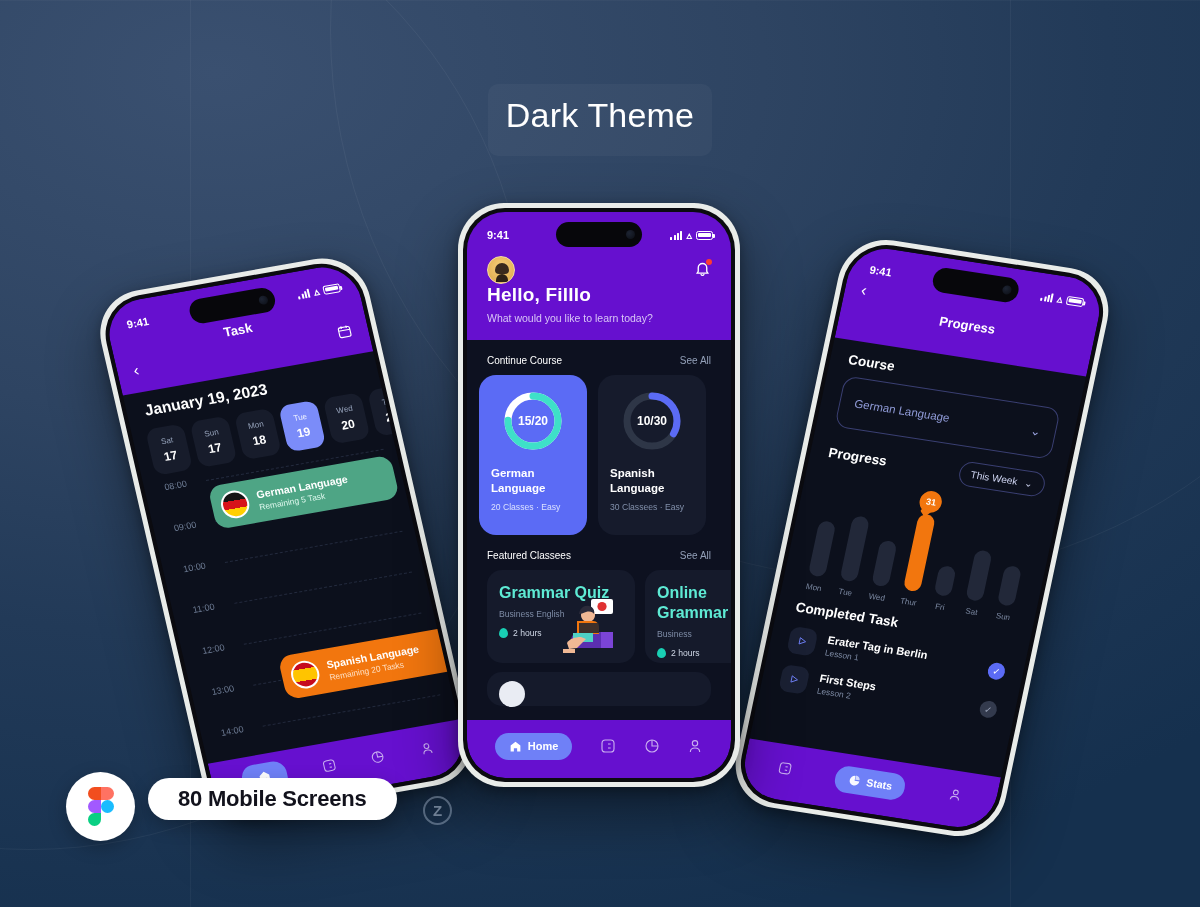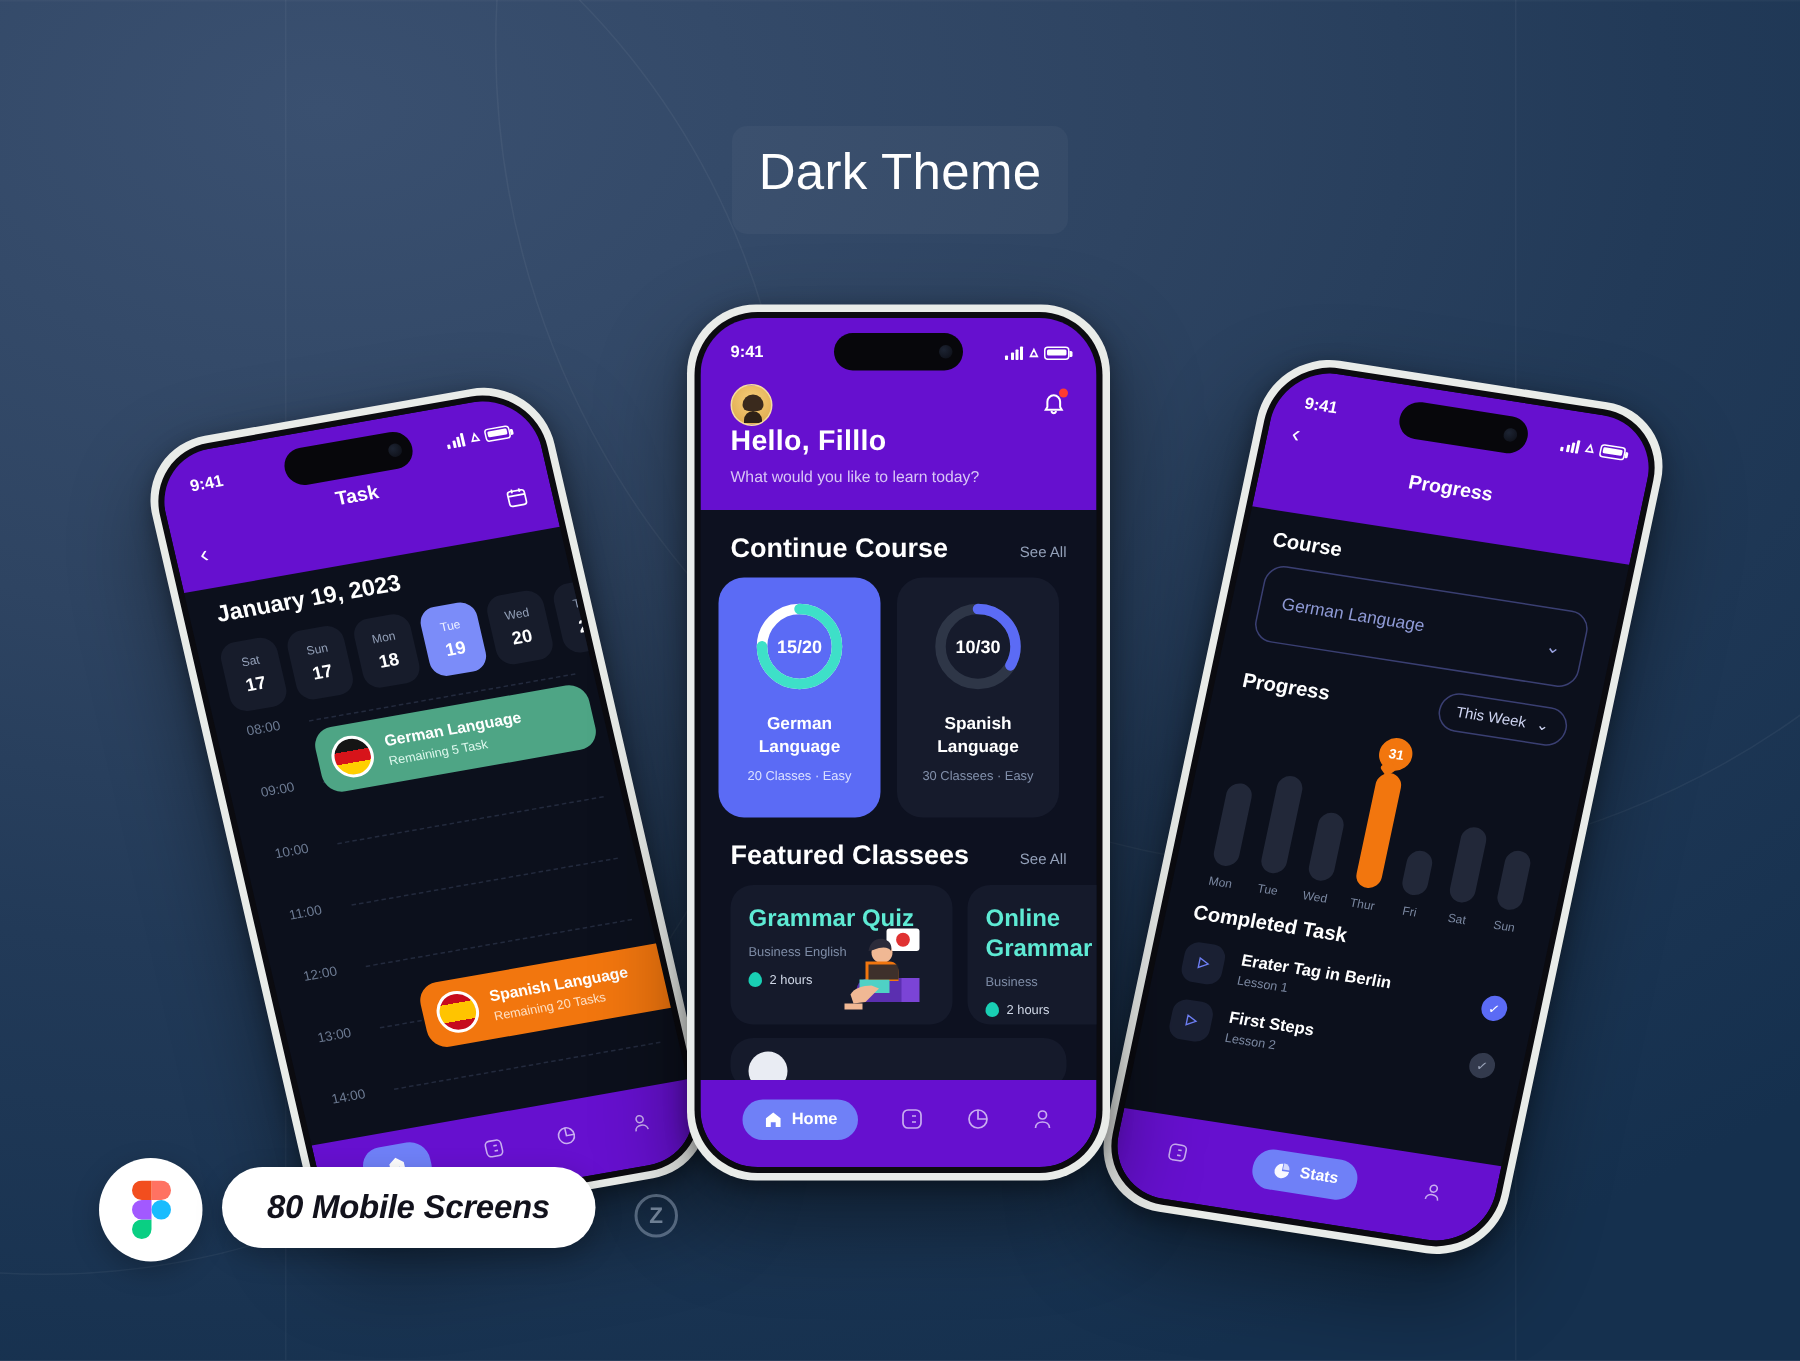--- a/index.html
+++ b/index.html
@@ -87,24 +87,24 @@
     position:relative; overflow:hidden; border:1.5px solid #f4dca1;
   }
   .avatar::before{content:"";position:absolute;left:7px;top:6px;width:14px;height:11px;border-radius:7px 7px 4px 4px;background:#3a2a1d;}
   .avatar::after{content:"";position:absolute;left:8px;bottom:1px;width:12px;height:8px;border-radius:6px 6px 0 0;background:#2e2116;}
   .bell{ position:relative; color:#fff; font-size:17px; line-height:1; }
   .bell .dot{ position:absolute; right:-1px; top:-1px; width:6px;height:6px;border-radius:50%;background:#ff3b30;}
   #hello{ color:#fff; font-size:19px; font-weight:bold; letter-spacing:.2px;}
   #hero-sub{ color:#d9c6f6; font-size:10.5px; margin-top:6px; }
 
   .sec-head{ display:flex; align-items:baseline; justify-content:space-between; padding:15px 20px 9px;}
-  .sec-head h3{ color:#fff; font-size:18px; font-weight:bold;}
+  .sec-head h3{ color:#fff; font-size:10px; font-weight:normal;}
   .sec-head .see{ color:#93a0b8; font-size:10px;}
 
-  .course-row{ display:flex; gap:11px; padding:0 12px;text-align:center; }
+  .course-row{ display:flex; gap:11px; padding:0 12px; }
   .course-card{ width:108px; height:160px; border-radius:17px; padding:14px 12px; position:relative;}
   .course-card.active{ background:#5b6bf5;}
   .course-card.idle{ background:#161b2c;}
   .ring{ width:62px;height:62px;margin:1px auto 0; position:relative;}
   .ring svg{ transform:rotate(-90deg); display:block;}
   .ring .lbl{ position:absolute; inset:0; display:flex;align-items:center;justify-content:center;
     color:#fff; font-size:12px; font-weight:bold;}
   .cc-name{ color:#fff; font-size:11.5px; font-weight:bold; line-height:1.28; margin-top:14px;}
   .cc-meta{ font-size:8.6px; margin-top:7px;}
   .course-card.active .cc-meta{ color:#dbe1ff;}
@@ -205,23 +205,23 @@
   .ti-ck.dim{ background:#333a4d; color:#9aa3b8;}
   #prog-tab{ position:absolute;left:0;right:0;bottom:0;height:56px;background:#6610cf;border-radius:0 0 38px 38px;
     display:flex;align-items:center;justify-content:space-around;padding:0 12px 6px;}
   #prog-tab .t{color:#c9aef0;font-size:14px;}
   #prog-tab .t.active{background:#6f80f7;border-radius:13px;padding:7px 13px;color:#fff;font-size:10.5px;font-weight:bold;display:flex;align-items:center;gap:6px;}
 
   
   #figma-badge{ position:absolute; left:66px; top:772px; width:69px;height:69px;border-radius:50%;
     background:#fff; display:flex;align-items:center;justify-content:center; z-index:20;
     box-shadow:0 6px 18px rgba(0,0,0,.25);}
-  #screens-badge{ position:absolute; left:148px; top:778px; height:54px; padding:0 30px;
+  #screens-badge{ position:absolute; left:148px; top:778px; height:42px; padding:0 30px;
     background:#fff; border-radius:29px; display:flex;align-items:center; z-index:20;
-    box-shadow:0 6px 18px rgba(0,0,0,.25);font-style:italic;}
+    box-shadow:0 6px 18px rgba(0,0,0,.25);}
   #screens-badge span{ color:#12121c; font-size:22px; font-weight:bold; letter-spacing:-.2px;}
   #watermark{ position:absolute; left:423px; top:796px; display:flex; align-items:center; gap:9px; z-index:19;}
   #wm-logo{ width:29px;height:29px;border-radius:50%;border:2px solid rgba(190,205,225,.38);
     display:flex;align-items:center;justify-content:center;color:rgba(200,214,232,.5);font-size:15px;font-weight:bold;}
   #wm-text{ color:rgba(196,210,228,.33); font-size:20px; font-weight:bold; letter-spacing:.5px;}
 </style>
 </head>
 <body>
 
 <div id="stage">

